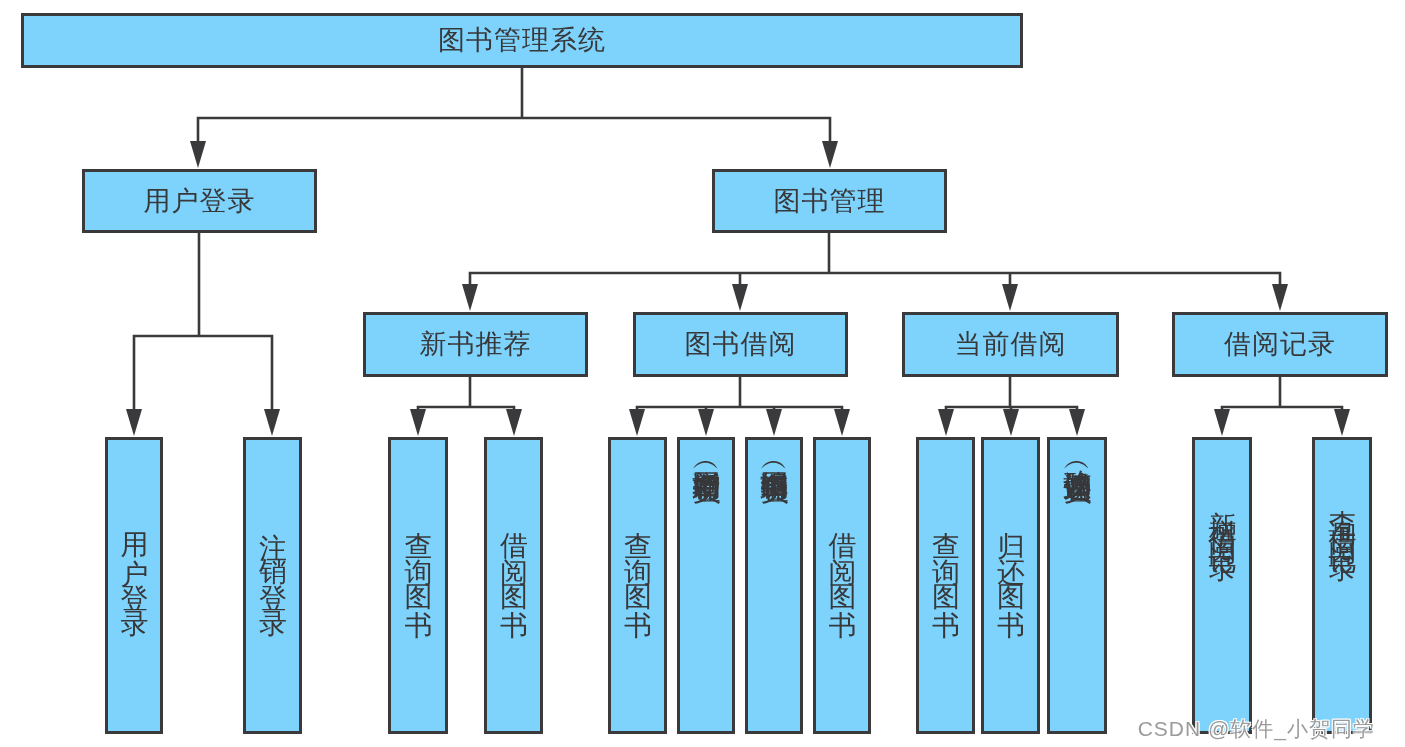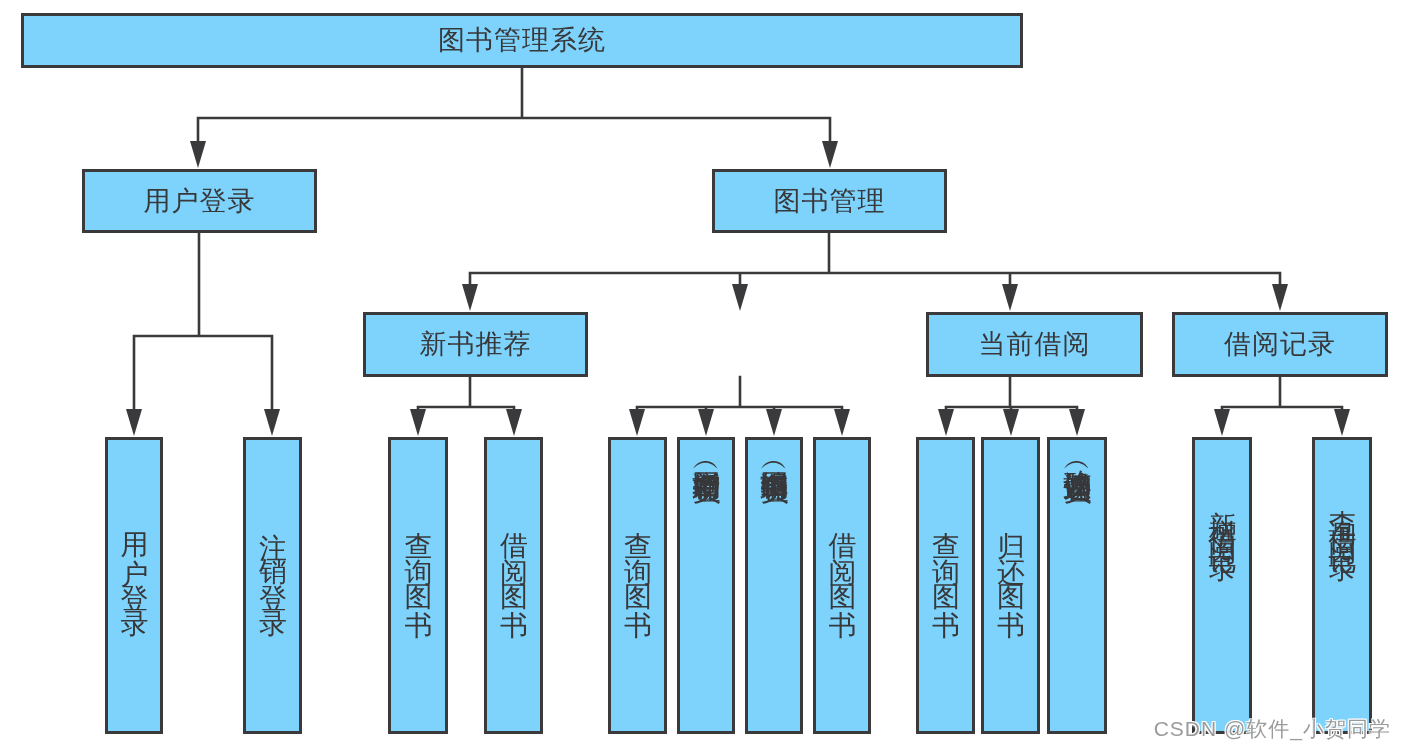--- a/index.html
+++ b/index.html
@@ -49,21 +49,21 @@
     text-orientation:mixed;
     font-size:28px;
     color:var(--text);
     line-height:1;
   }
   .ls-wide{ letter-spacing:26px; padding-top:70px; }
   .ls-mid{ letter-spacing:9px;  padding-top:48px; }
   .ls-tight{ letter-spacing:1px; padding-top:8px; }
   .watermark{
     position:absolute;
-    right:14px; bottom:4px;
+    right:30px; bottom:4px;
     z-index:3;
     font-size:21px;
     color:var(--wm);
     letter-spacing:1px;
     white-space:nowrap;
     text-shadow:
       -1px -1px 0 #fff, 1px -1px 0 #fff,
       -1px  1px 0 #fff, 1px  1px 0 #fff,
        0 2px 2px rgba(255,255,255,.9);
   }
@@ -138,21 +138,24 @@
   <div class="node" style="left:82px; top:169px; width:235px; height:64px;">
     <span class="h-label">用户登录</span>
   </div>
   <div class="node" style="left:712px; top:169px; width:235px; height:64px;">
     <span class="h-label">图书管理</span>
   </div>
 
   <div class="node" style="left:363px; top:312px; width:225px; height:65px;">
     <span class="h-label">新书推荐</span>
   </div>
-  <div class="node" style="left:902px; top:312px; width:217px; height:65px;margin-left:24px;">
+  <div class="node" style="left:633px; top:312px; width:215px; height:65px;">
+    <span class="h-label">图书借阅</span>
+  </div>
+  <div class="node" style="left:902px; top:312px; width:217px; height:65px;">
     <span class="h-label">当前借阅</span>
   </div>
   <div class="node" style="left:1172px; top:312px; width:216px; height:65px;">
     <span class="h-label">借阅记录</span>
   </div>
 
   <div class="node leaf" style="left:105px; top:437px; width:58px; height:297px;">
     <span class="v-label ls-wide">用户登录</span>
   </div>
   <div class="node leaf" style="left:243px; top:437px; width:59px; height:297px;">

